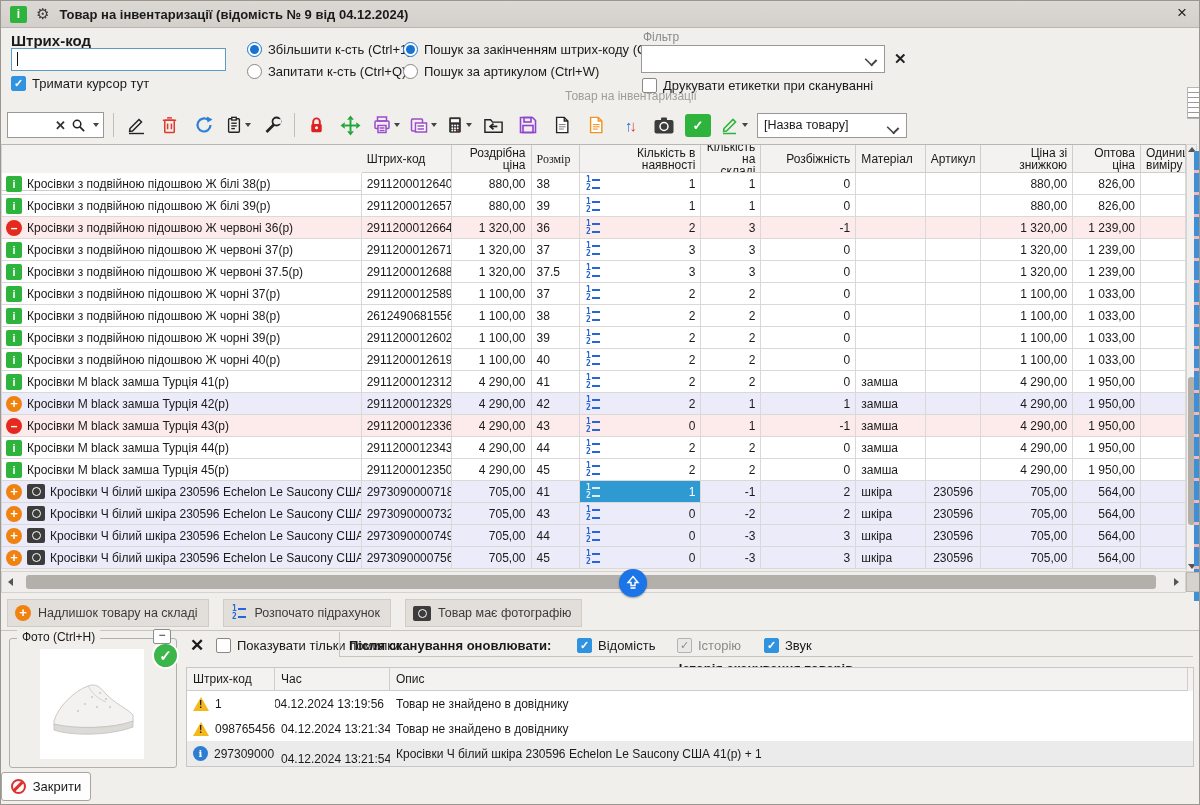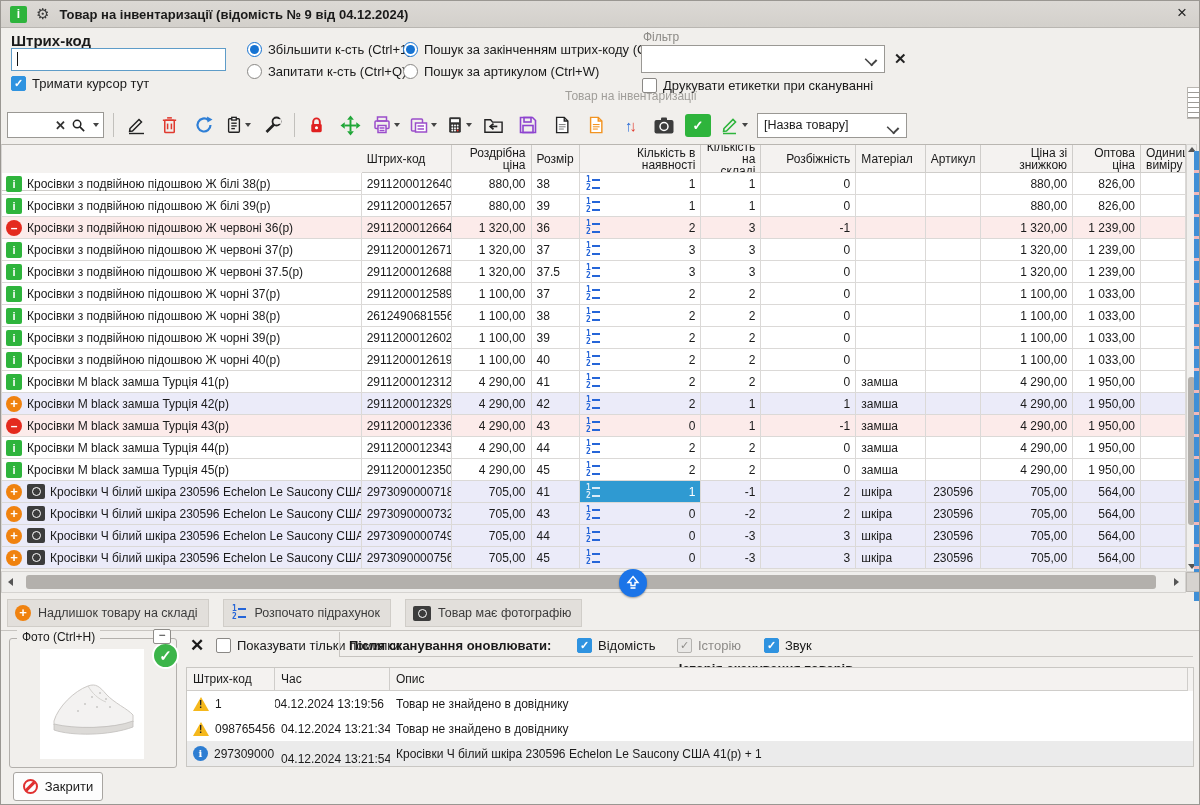--- a/index.html
+++ b/index.html
@@ -85,21 +85,21 @@
   
   .legend{position:absolute;left:6px;top:598px;display:flex;gap:14px;}
   .chip{height:26px;background:#e2dfdb;border:1px solid #d0cdc8;display:flex;align-items:center;gap:7px;padding:0 10px 0 7px;font-size:12.5px;color:#3b3b3b;}
   
   .botline{position:absolute;left:0;top:629px;width:1200px;height:1px;background:#c7c4c0;}
   .photo-group{position:absolute;left:8px;top:637px;width:166px;height:128px;border:1px solid #b3b0ac;border-radius:3px;}
   .photo-label{position:absolute;left:16px;top:629px;background:#f1efec;padding:0 5px;font-size:12px;}
   .photo-min{position:absolute;left:152px;top:628px;width:18px;height:15px;background:#fff;border:1px solid #8f8d89;border-radius:2px;font-size:12px;line-height:11px;text-align:center;box-sizing:border-box;}
   .photo-area{position:absolute;left:30px;top:10px;width:104px;height:110px;background:#fff;}
   .photo-check{position:absolute;left:142px;top:3px;width:27px;height:27px;border-radius:50%;background:#3cb54a;border:2px solid #fff;color:#fff;font-size:15px;font-weight:bold;display:flex;align-items:center;justify-content:center;box-sizing:border-box;}
-  .close-btn{position:absolute;left:12px;top:771px;width:88px;height:27px;background:#fdfdfd;border:1px solid #a8a5a1;border-radius:3px;display:flex;align-items:center;justify-content:center;gap:7px;font-size:13px;}
+  .close-btn{position:absolute;left:0;top:771px;width:88px;height:27px;background:#fdfdfd;border:1px solid #a8a5a1;border-radius:3px;display:flex;align-items:center;justify-content:center;gap:7px;font-size:13px;}
   .noicon{width:15px;height:15px;border:2.5px solid #e03030;border-radius:50%;position:relative;box-sizing:border-box;}
   .noicon::after{content:"";position:absolute;left:-1px;top:4px;width:12px;height:2.5px;background:#e03030;transform:rotate(-45deg);}
   .hx{position:absolute;left:189px;top:634px;font-size:17px;font-weight:bold;}
   .chk-errors{position:absolute;left:215px;top:637px;}
   .afterscan-box{position:absolute;left:338px;top:631px;width:854px;height:25px;border-left:1px solid #c7c4c0;border-bottom:1px solid #c7c4c0;box-sizing:border-box;}
   .afterscan-lbl{position:absolute;left:348px;top:637px;font-size:13px;font-weight:bold;}
   .cb-vid{position:absolute;left:576px;top:637px;} .cb-ist{position:absolute;left:676px;top:637px;} .cb-zvk{position:absolute;left:763px;top:637px;}
   .cb-ist{color:#8d8b88;}
   .hist-heading{position:absolute;left:338px;top:660px;width:854px;text-align:center;font-size:13px;font-weight:bold;}
   .hist{position:absolute;left:185px;top:666px;width:1008px;background:#fff;border:1px solid #c9c7c3;box-sizing:border-box;}
@@ -323,21 +323,21 @@
       <span>[Назва товару]</span>
       <span class="combo-arrow"></span>
     </div>
   </div>
 
   <div class="grid">
     <div class="ghead" id="grid-head">
         <div class="hcell bold" style="width: 360px;">Назва товару</div>
         <div class="hcell" style="width: 90px;">Штрих-код</div>
         <div class="hcell ar" style="width: 80px;">Роздрібна ціна</div>
-        <div class="hcell" style="width: 48px;">Розмір</div>
+        <div class="hcell" style="width: 48px; font-family: Liberation Serif, serif;">Розмір</div>
         <div class="hcell ar" style="width: 122px;">Кількість в наявності</div>
         <div class="hcell ar" style="width: 60px;">Кількість на складі</div>
         <div class="hcell ar" style="width: 95px;">Розбіжність</div>
         <div class="hcell" style="width: 70px;">Матеріал</div>
         <div class="hcell ac" style="width: 55px;">Артикул</div>
         <div class="hcell ar" style="width: 92px;">Ціна зі знижкою</div>
         <div class="hcell ar" style="width: 68px;">Оптова ціна</div>
         <div class="hcell" style="width: 45px;">Одиниця виміру</div>
       </div>
     <div id="grid-body">

